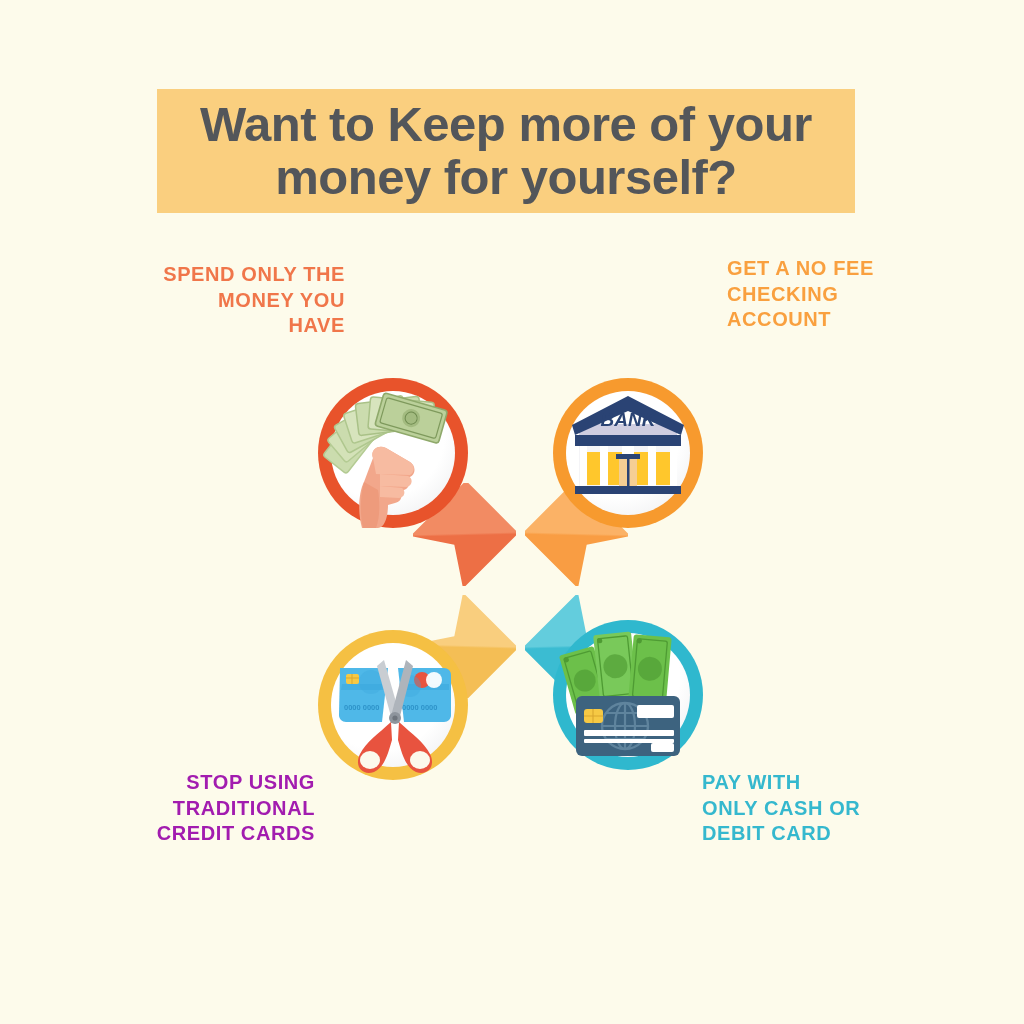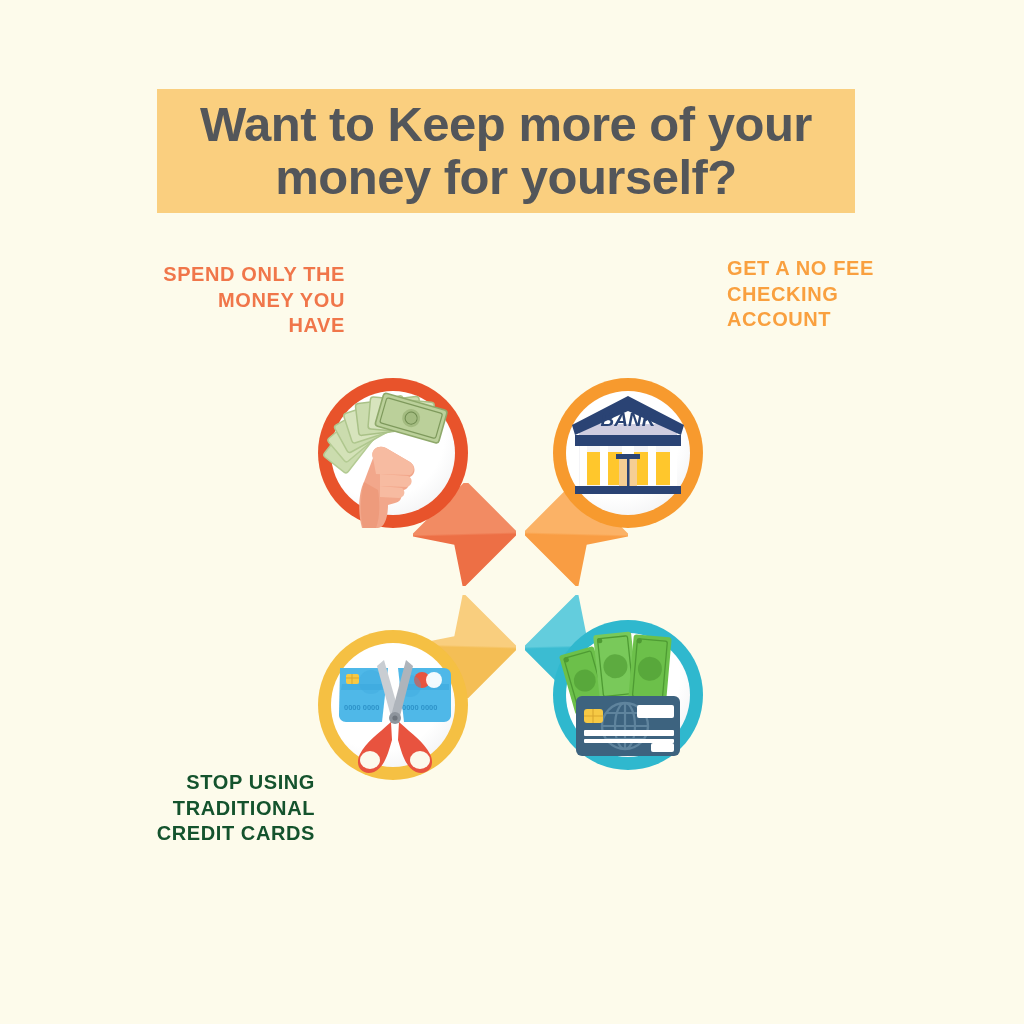--- a/index.html
+++ b/index.html
@@ -27,21 +27,21 @@
   
   .label{
     position:absolute;
     font-size:20px; font-weight:bold; line-height:1.28;
     letter-spacing:0.6px;
     text-transform:uppercase;
     white-space:pre-line;
   }
   #label-tl{ left:20px;  top:262px; width:325px; text-align:right; color:#F0764A; }
   #label-tr{ left:727px; top:256px; width:320px; text-align:left;  color:#F9A03F; }
-  #label-bl{ left:15px;  top:770px; width:300px; text-align:right; color:#14532d; }
+  #label-bl{ left:15px;  top:770px; width:300px; text-align:right; color:#a21caf; }
   #label-br{ left:702px; top:770px; width:320px; text-align:left;  color:#35B8CE; }
 
   
   #arrows{
     position:absolute; left:413px; top:483px; width:215px; height:215px;
   }
   .arrow{
     position:absolute; width:103px; height:103px;
   }
   .arrow svg{ display:block; width:100%; height:100%; }
@@ -86,20 +86,23 @@
 
   <div class="label" id="label-tl">SPEND ONLY THE
 MONEY YOU
 HAVE</div>
   <div class="label" id="label-tr">GET A NO FEE
 CHECKING
 ACCOUNT</div>
   <div class="label" id="label-bl">STOP USING
 TRADITIONAL
 CREDIT CARDS</div>
+  <div class="label" id="label-br">PAY WITH
+ONLY CASH OR
+DEBIT CARD</div>
 
   <div id="arrows">
 
     <div class="arrow" id="arrow-tl">
       <svg viewBox="0 0 100 100">
         <defs>
           <linearGradient id="gTL" x1="0" y1="0" x2="1" y2="1">
             <stop offset="0%" stop-color="#F28B63"></stop>
             <stop offset="49%" stop-color="#F28B63"></stop>
             <stop offset="51%" stop-color="#ED6F45"></stop>

